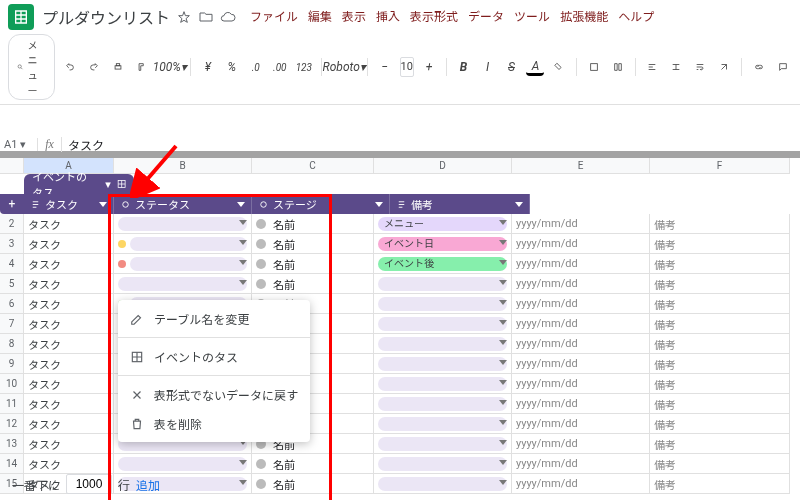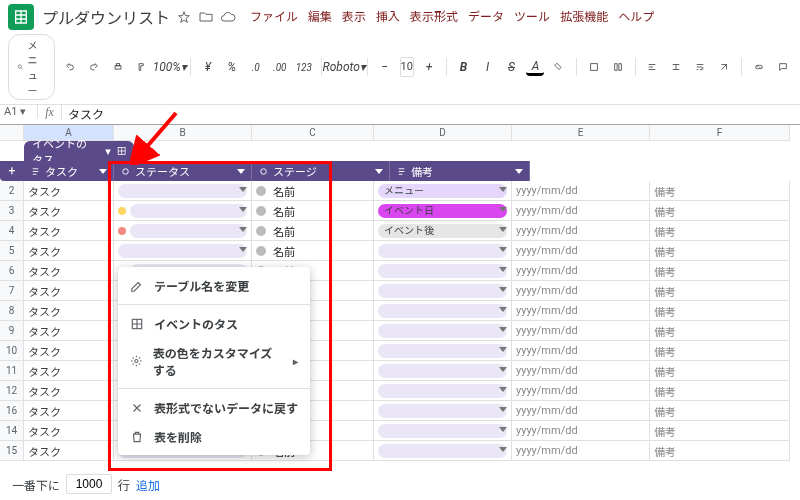--- a/index.html
+++ b/index.html
@@ -11,54 +11,54 @@
   .title-row { display:flex; align-items:center; gap:6px;}
   .title-row .doc-title { font-size:16px; color:#3c4043;}
   .title-row .ticon { width:16px; height:16px; fill:#5f6368;}
   .menus { display:flex; gap:10px; font-size:12px; color:#7f1d1d; padding-top:2px;}
   .toolbar { display:flex; align-items:center; gap:6px; padding:4px 8px; border-bottom:1px solid #e0e0e0; color:#444;}
   .tb-btn { padding:2px 4px; border-radius:4px; display:flex; align-items:center; justify-content:center; min-width:18px; height:22px;font-style:italic;}
   .pill { border:1px solid #dadce0; border-radius:12px; padding:2px 8px; display:flex; align-items:center; gap:4px; font-size:10px;}
   .sep { width:1px; height:18px; background:#e0e0e0; margin:0 2px;}
   .font-size { border:1px solid #dadce0; border-radius:2px; width:26px; height:20px; text-align:center; font-size:11px; line-height:18px;}
   .tb-ic{width:14px;height:14px;fill:#444;}
-  .fx-row { display:flex; align-items:flex-start; border-bottom:1px solid #a3a3a3; height:20px;}
+  .fx-row { display:flex; align-items:center; border-bottom:7px solid #a3a3a3; height:20px;margin-top:33px;}
   .cellname { width:38px; padding:0 4px; font-size:11px; color:#5f6368; border-right:1px solid #e0e0e0;}
   .fx { width:24px; text-align:center; font-style:italic; color:#777; font-family:serif; font-size:12px; border-right:1px solid #e0e0e0;}
   .fx-val { padding-left:6px; font-size:12px;}
   .sheet { position:relative; }
   .colhead { display:flex; height:16px;}
   .rowhead-spacer{width:24px;border-right:1px solid #e0e0e0;border-bottom:1px solid #e0e0e0;background:#f8f9fa;}
   .col { border-right:1px solid #e0e0e0; border-bottom:1px solid #e0e0e0; text-align:center; color:#5f6368; font-size:10px; background:#f8f9fa; line-height:15px;}
   .cA{width:90px;} .cB{width:138px;} .cC{width:122px;} .cD{width:138px;} .cE{width:138px;} .cF{width:140px;}
   .selcol{background:#d3e3fd;}
   .tablehdr { position:absolute; top:16px; left:24px; height:20px; background:#5b4a8a; border-radius:6px 6px 0 0; display:flex; align-items:center; padding:0 8px; gap:6px; color:#fff; font-size:11px;}
   .tablehdr .dd{margin-left:2px;}
   .body { position:absolute; top:36px; left:0;}
   .row { display:flex; height:20px;}
   .rh { width:24px; border-right:1px solid #e0e0e0; border-bottom:1px solid #e0e0e0; text-align:center; color:#5f6368; font-size:10px; background:#f8f9fa; line-height:20px;}
   .hd { background:#5b4a8a; color:#fff; font-size:11px; display:flex; align-items:center; padding:0 6px; gap:4px; border-right:1px solid rgba(255,255,255,.2); justify-content:space-between;}
   .addrow{width:24px;display:flex;align-items:center;justify-content:center;background:#5b4a8a;color:#fff;border-radius:0 0 0 4px;}
   .cell { border-right:1px solid #e0e0e0; border-bottom:1px solid #e0e0e0; padding:0 4px; font-size:11px; display:flex; align-items:center; gap:4px; position:relative;}
   .task { color:#3c4043;}
   .chip { border-radius:10px; height:14px; background:#ebe6f5; flex:1; position:relative;}
-  .chip.pre{background:#e4d7fb;} .chip.day{background:#d946ef;} .chip.post{background:#e5e5e5;}
+  .chip.pre{background:#e4d7fb;} .chip.day{background:#f9a8d4;} .chip.post{background:#86efac;}
   .chip-label{position:absolute;left:6px;top:0;font-size:10px;color:#3c4042;line-height:14px;}
   .dd-ar{position:absolute;right:4px;top:6px;border-left:4px solid transparent;border-right:4px solid transparent;border-top:5px solid #777;}
   .owner::before{content:"";display:inline-block;width:10px;height:10px;border-radius:50%;background:#bbb;margin-right:3px;}
   .date{color:#888;}
   .ph{color:#888;}
   .dot{width:8px;height:8px;border-radius:50%;}
   .d-g{background:#a7e0a0;} .d-y{background:#fdd663;} .d-r{background:#f28b82;}
   .footer{position:absolute;bottom:6px;left:12px;display:flex;align-items:center;gap:6px;font-size:12px;color:#3c4043;}
   .footer input{width:46px;height:20px;border:1px solid #dadce0;border-radius:2px;text-align:center;font-size:12px;}
   .footer .add{color:#1a73e8;}
   
   .ctx{position:absolute;top:142px;left:118px;width:192px;background:#fff;border-radius:4px;box-shadow:0 2px 10px rgba(0,0,0,.25);padding:4px 0;z-index:60;}
-  .ctx .mi{display:flex;align-items:center;gap:10px;padding:6px 12px;font-size:12px;color:#3c4043;font-weight:bold;}
+  .ctx .mi{display:flex;align-items:center;gap:10px;padding:6px 12px;font-size:12px;color:#3c4043;}
   .ctx hr{border:none;border-top:1px solid #e0e0e0;margin:4px 0;}
   .ctx .mi svg{width:14px;height:14px;fill:#5f6368;}
   .ctx .sub::after{content:"▸";margin-left:auto;color:#5f6368;font-size:10px;}
   
   .red-box{position:absolute;border:3px solid red;z-index:50;pointer-events:none;}
   .arrow{position:absolute;z-index:55;pointer-events:none;}
   .hd .lh{display:flex;align-items:center;gap:4px;}
   .hd .caret{border-left:4px solid transparent;border-right:4px solid transparent;border-top:5px solid #fff;}
   .hic{width:11px;height:11px;fill:#fff;}
 </style>
@@ -430,21 +430,21 @@
         </div>
     <div class="cell cC owner">名前</div>
     <div class="cell cD">
           <div class="chip "></div>
           <span class="dd-ar"></span>
         </div>
     <div class="cell cE date">yyyy/mm/dd</div>
     <div class="cell cF ph">備考</div>
   </div>
       <div class="row">
-    <div class="rh">16</div>
+    <div class="rh">13</div>
     <div class="cell cA task">タスク</div>
     <div class="cell cB">
           <div class="chip"></div>
           <span class="dd-ar"></span>
         </div>
     <div class="cell cC owner">名前</div>
     <div class="cell cD">
           <div class="chip "></div>
           <span class="dd-ar"></span>
         </div>
@@ -502,27 +502,20 @@
         <span>テーブル名を変更</span>
       </div>
     <hr>
     <div class="mi">
         <svg viewBox="0 0 24 24">
           <rect x="4" y="4" width="16" height="16" fill="none" stroke="#5f6368" stroke-width="2"></rect>
           <path d="M4 12h16M12 4v16" stroke="#5f6368" stroke-width="2"></path>
         </svg>
         <span>イベントのタス</span>
       </div>
-    <div class="mi sub">
-        <svg viewBox="0 0 24 24">
-          <circle cx="12" cy="12" r="3" fill="none" stroke="#5f6368" stroke-width="2"></circle>
-          <path d="M12 2v3M12 19v3M2 12h3M19 12h3M5 5l2 2M17 17l2 2M5 19l2-2M17 7l2-2" stroke="#5f6368" stroke-width="2"></path>
-        </svg>
-        <span>表の色をカスタマイズする</span>
-      </div>
     <hr>
     <div class="mi">
         <svg viewBox="0 0 24 24">
           <path d="M6 6l12 12M6 18L18 6" stroke="#5f6368" stroke-width="2"></path>
         </svg>
         <span>表形式でないデータに戻す</span>
       </div>
     <div class="mi">
         <svg viewBox="0 0 24 24">
           <path d="M6 7h12l-1 13H7zM9 7V4h6v3" fill="none" stroke="#5f6368" stroke-width="2"></path>

